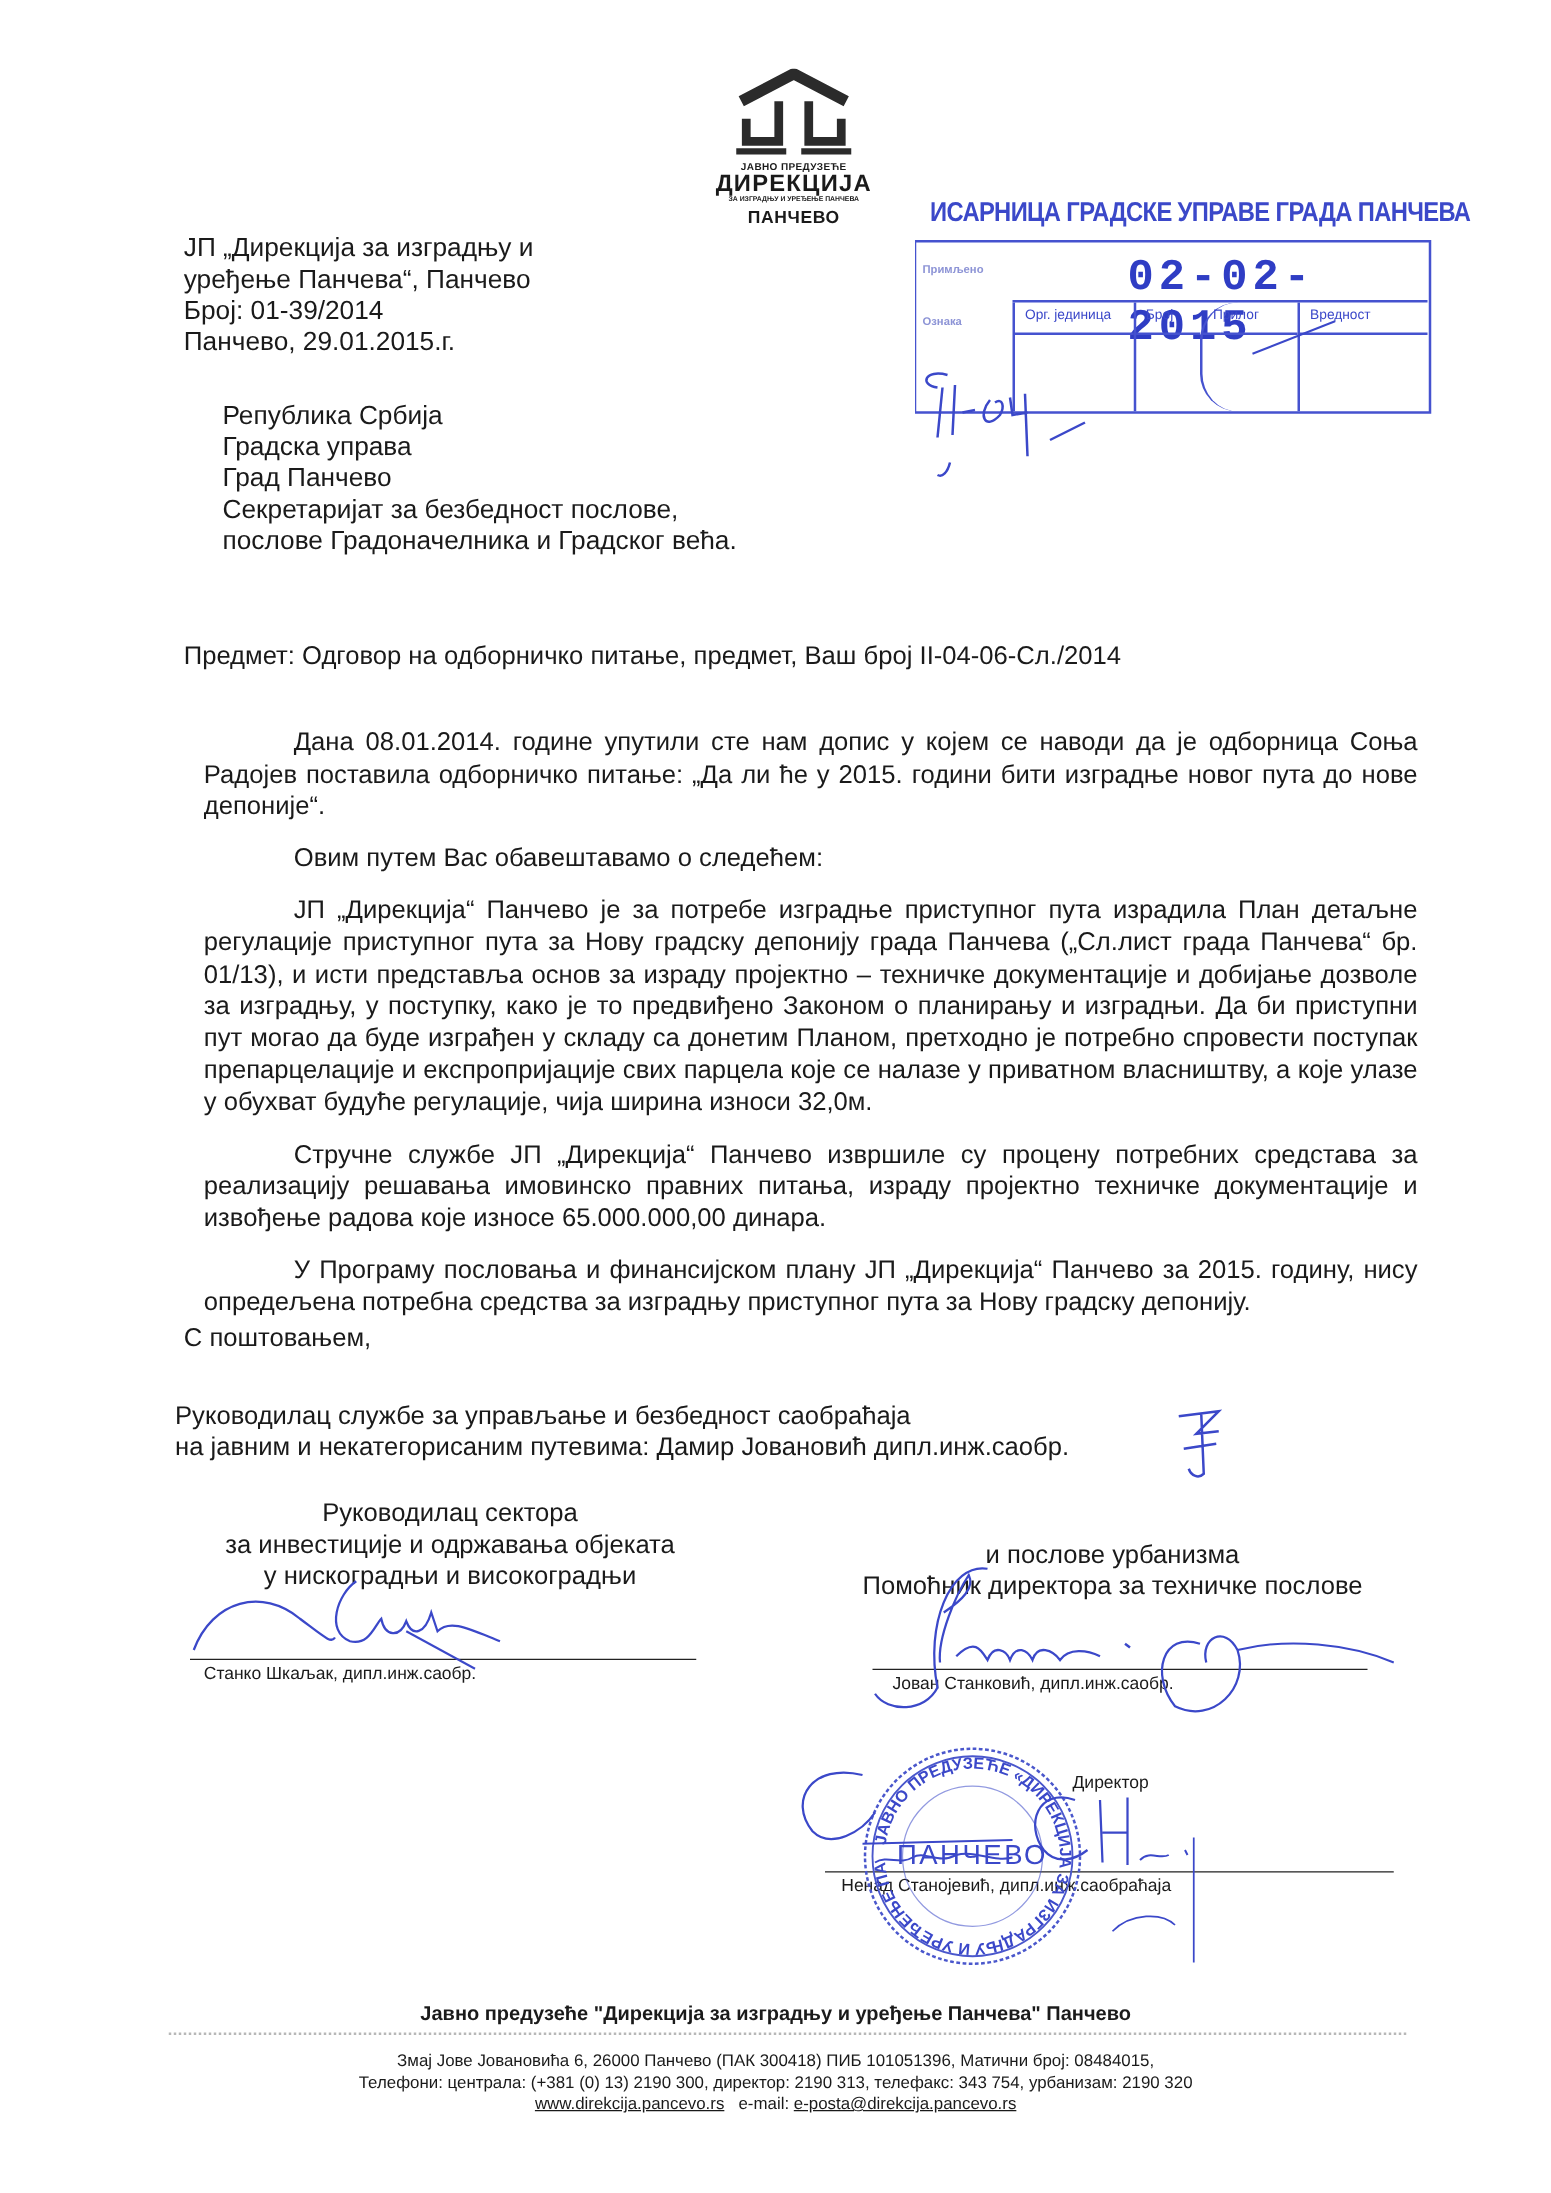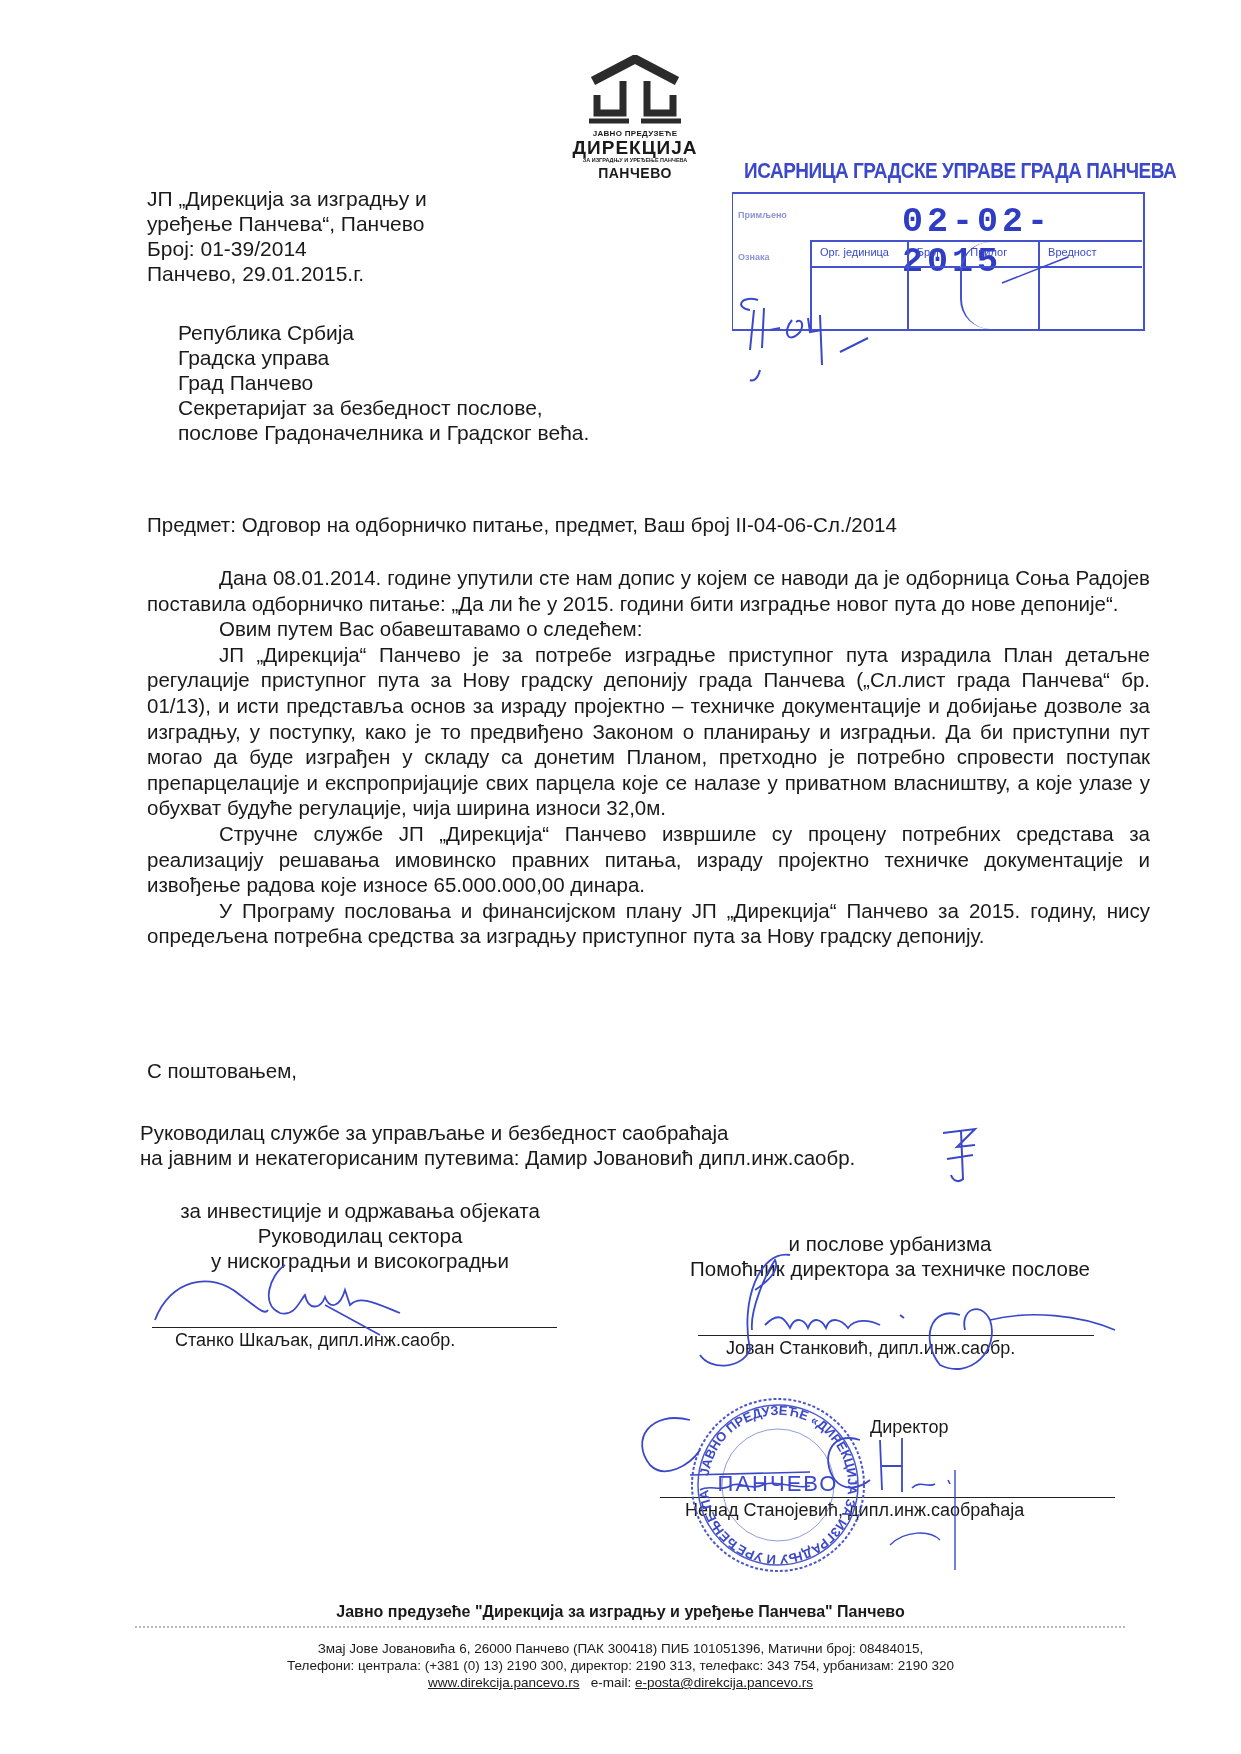--- a/index.html
+++ b/index.html
@@ -27,30 +27,30 @@
   .stamp-cell { border-left: 2px solid #4552cf; height: 100%; position: relative; font-size: 11px; }
   .stamp-cell span { position: absolute; top: 4px; left: 8px; white-space: nowrap; }
   .stamp-cell .rowline { position: absolute; left: 0; right: 0; top: 24px; border-top: 2px solid #4552cf; }
 
   
   .txt { font-size: 21px; line-height: 25px; white-space: nowrap; }
   #sender { left: 147px; top: 186px; }
   #recipient { left: 147px; top: 320px; margin-left: 31px; }
   #subject { left: 147px; top: 512px; font-size: 20.5px; }
   #body { left: 147px; top: 565px; width: 1003px; font-size: 20.5px; line-height: 25.6px; }
-  #body p { margin: 0; text-align: justify; text-align-last: left; }
+  #body p { margin: 16px; text-align: justify; text-align-last: left; }
   #body p.ind { text-indent: 72px; }
   #closing { left: 147px; top: 1058px; font-size: 20.5px; }
   #sig-safety { left: 140px; top: 1120px; font-size: 20.5px; line-height: 25px; }
 
   .sigblock { text-align: center; font-size: 20.5px; line-height: 25px; }
   #sig-sector { left: 140px; top: 1198px; width: 440px; }
   #sig-tech { left: 660px; top: 1231px; width: 460px; }
   .sigline { position: absolute; border-top: 1.5px solid #222; }
-  .signame { position: absolute; font-size: 18px; white-space: nowrap; margin-left: 12px; }
+  .signame { position: absolute; font-size: 14px; white-space: nowrap; }
 
   .ink { position: absolute; pointer-events: none; }
 
   
   #footer-title { left: 0; width: 1241px; top: 1603px; text-align: center; font-size: 16px; font-weight: bold; }
   #footer-rule { left: 135px; width: 990px; top: 1626px; border-top: 2px dotted #b8b8b8; }
   #footer-info { left: 0; width: 1241px; top: 1640px; text-align: center; font-size: 13.5px; line-height: 17px; }
   #footer-info a { color: #1a1a1a; text-decoration: underline; }
 </style>
 </head>
@@ -138,22 +138,22 @@
 
 <div id="sig-safety" class="abs" style="white-space:nowrap;">
   <div>Руководилац службе за управљање и безбедност саобраћаја</div>
   <div>на јавним и некатегорисаним путевима: Дамир Јовановић дипл.инж.саобр.</div>
 </div>
 <svg class="ink" style="left:935px; top:1125px;" width="50" height="60" viewBox="0 0 50 60">
   <path d="M8 8 L40 4 L22 22 L40 20 M26 6 L28 54 C24 58 18 56 16 50 M12 34 L38 30" fill="none" stroke="#3b48c9" stroke-width="2"></path>
 </svg>
 
 <div id="sig-sector" class="abs sigblock">
+  <div>Руководилац сектора</div>
   <div>за инвестиције и одржавања објеката</div>
-  <div>Руководилац сектора</div>
   <div>у нискоградњи и високоградњи</div>
 </div>
 <div class="sigline" style="left:152px; width:405px; top:1327px;"></div>
 <div class="signame" style="left:163px; top:1330px;">Станко Шкаљак, дипл.инж.саобр.</div>
 <svg class="ink" style="left:150px; top:1255px;" width="280" height="90" viewBox="0 0 280 90">
   <path d="M5 65 C20 25 60 15 90 40 C110 55 115 60 118 55" fill="none" stroke="#3b48c9" stroke-width="1.8"></path>
   <path d="M135 10 C120 20 110 50 130 58 C145 62 150 45 155 40 C158 55 170 55 175 42 C180 55 190 52 195 35 L200 50 C210 40 225 48 250 58" fill="none" stroke="#3b48c9" stroke-width="1.8"></path>
   <path d="M175 50 L230 80" fill="none" stroke="#3b48c9" stroke-width="1.6"></path>
 </svg>
 

